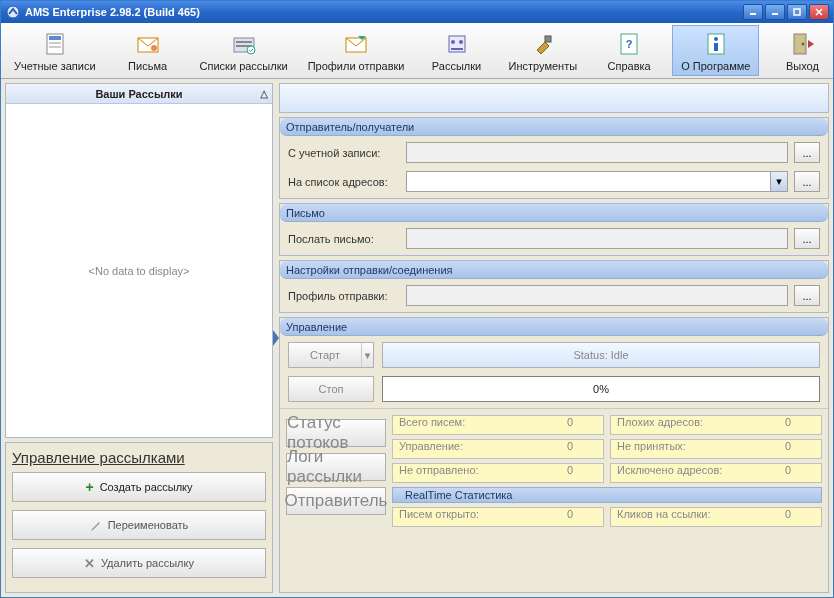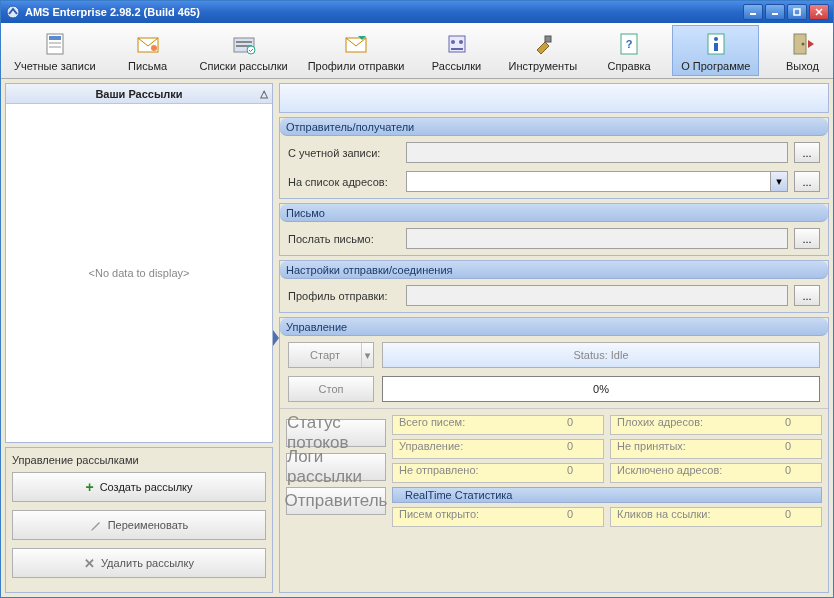--- a/index.html
+++ b/index.html
@@ -15,21 +15,21 @@
 .toolbtn.active { border: 1px solid #88aae0; background: linear-gradient(to bottom,#cde2ff,#a8c8f0); }
 .toolbtn .ticon { width: 28px; height: 28px; margin-bottom: 2px; }
 .toolbtn .tlabel { font-size: 11px; color: #222; }
 .body { flex: 1; display: flex; padding: 4px; gap: 0; overflow: hidden; }
 .leftpanel { width: 268px; display: flex; flex-direction: column; gap: 4px; }
 .panel-box { border: 1px solid #a9b8d8; background: #fff; display: flex; flex-direction: column; justify-content: space-between; }
 .panel-header { background: linear-gradient(to bottom,#eef3fb,#d8e2f4); border-bottom: 1px solid #b8c8e0; height: 20px; display: flex; align-items: center; justify-content: center; font-weight: bold; color: #222; position: relative; }
 .panel-header .collapse { position: absolute; right: 4px; font-size: 10px; color: #666; cursor: pointer; }
 .mailings-list { flex: 1; display: flex; align-items: center; justify-content: center; color: #888; }
 .group-box { border: 1px solid #a9b8d8; padding: 6px; background: #ece9d8; }
-.group-box .group-title { font-size: 11px; color: #333; margin-bottom: 6px; }
+.group-box .group-title { font-size: 15px; color: #333; margin-bottom: 6px; text-decoration: underline; }
 .action-btn { display: flex; align-items: center; justify-content: center; gap: 6px; height: 30px; border: 1px solid #b0b0b0; background: linear-gradient(to bottom,#fdfdfd,#e4e4e4); margin-bottom: 8px; cursor: pointer; color: #555; }
 .action-btn.primary { color: #222; }
 .splitter { width: 6px; display: flex; align-items: center; justify-content: center; cursor: col-resize; }
 .splitter .grip { width: 0; height: 0; border-top: 8px solid transparent; border-bottom: 8px solid transparent; border-left: 6px solid #5070b0; }
 .rightpanel { flex: 1; display: flex; flex-direction: column; gap: 4px; min-width: 0; }
 .name-input { height: 30px; border: 1px solid #a9b8d8; background: linear-gradient(to bottom,#f4f8ff,#d8e6fb); padding: 4px; }
 .section { border: 1px solid #a9b8d8; background: #ece9d8; }
 .section-h { background: linear-gradient(to bottom,#c8daf4,#a8c2e8); color: #1a3a6a; padding: 2px 6px; font-size: 11px; border-bottom: 1px solid #98aed0; height: 18px; display: flex; align-items: center; border-radius: 7px; }
 .section-body { padding: 6px 8px; display: flex; flex-direction: column; gap: 8px; }
 .form-row { display: flex; align-items: center; gap: 6px; }

